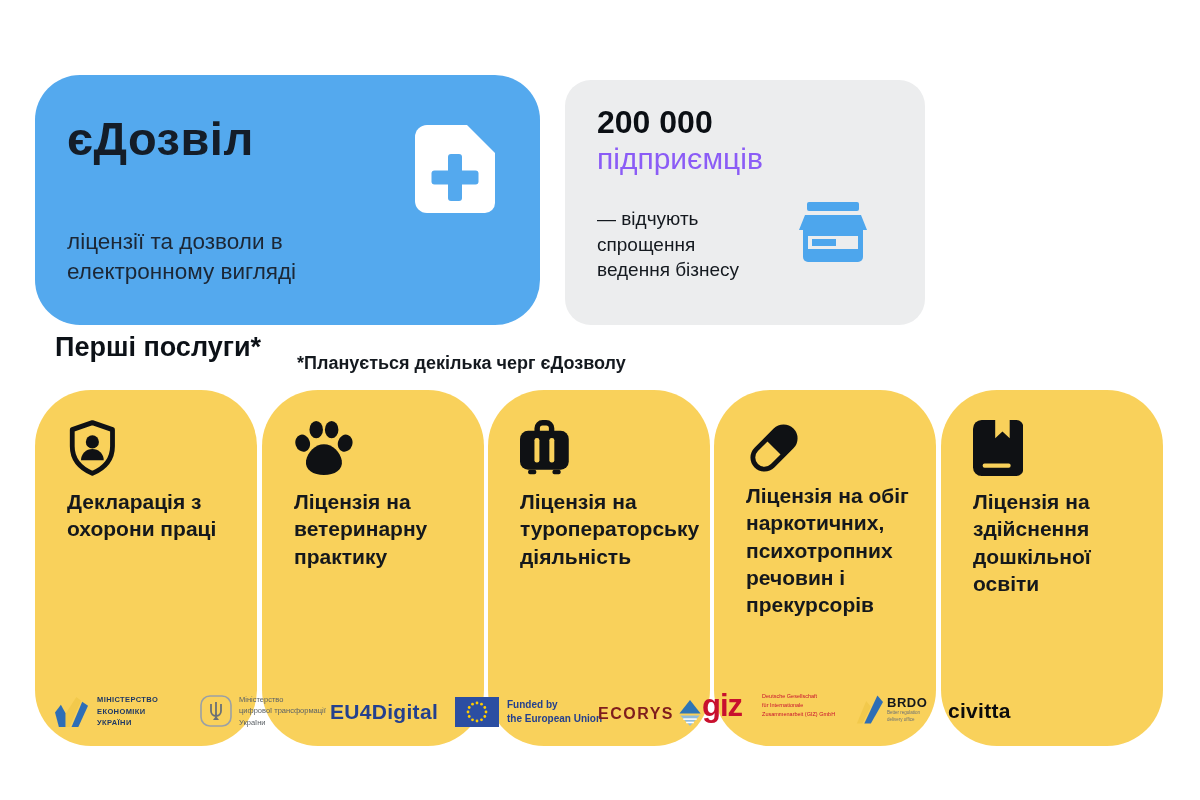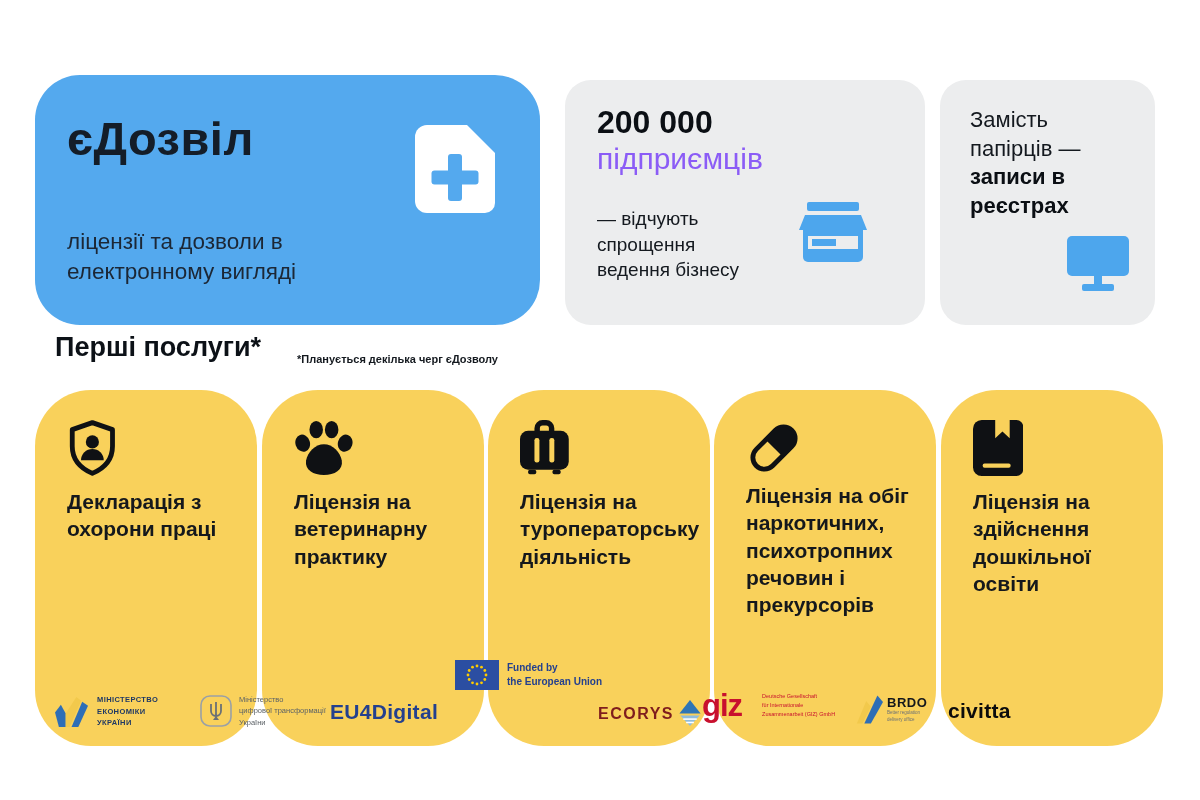--- a/index.html
+++ b/index.html
@@ -25,36 +25,36 @@
     line-height:1.35; color:#14191F; }
   .stat-icon { position:absolute; right:58px; top:122px; width:68px; height:62px; }
   .registry-card { position:absolute; left:940px; top:80px; width:215px; height:245px;
     background:#ECEDEE; border-radius:26px; }
   .registry-text { position:absolute; left:30px; top:26px; width:140px; font-size:22px;
     line-height:1.3; color:#14191F; }
   .registry-text b { color:#0B0F14; }
   .registry-icon { position:absolute; right:26px; bottom:34px; width:62px; height:55px; }
   
   .services-heading { position:absolute; left:55px; top:332px; font-size:27px; font-weight:800; color:#0C1117; }
-  .services-footnote { position:absolute; left:297px; top:353px; font-size:11px; font-weight:700; color:#14191F; }
+  .services-footnote { position:absolute; left:297px; top:353px; font-size:18px; font-weight:700; color:#14191F; }
   .service-card { position:absolute; top:390px; width:222px; height:356px;
     background:#F9D15B; border-radius:56px; }
   .sc1 { left:35px; } .sc2 { left:262px; } .sc3 { left:488px; } .sc4 { left:714px; } .sc5 { left:941px; }
   .service-icon { position:absolute; left:32px; top:30px; height:56px; }
   .service-label { position:absolute; left:32px; top:98px; width:180px; font-size:21px;
     font-weight:600; line-height:1.3; color:#15181C; }
   .sc4 .service-label { top:92px; }
   
   .logo-group { position:absolute; display:flex; align-items:center; }
   .logo-minecon { left:55px; top:694px; gap:7px; }
   .minecon-text { font-size:7.5px; font-weight:700; color:#1F3864; line-height:1.55; letter-spacing:.4px; }
   .logo-mindigital { left:200px; top:694px; gap:7px; }
   .mindigital-text { font-size:7.5px; color:#5B6166; line-height:1.5; }
   .logo-eu4digital { left:330px; top:700px; font-size:21px; font-weight:600; color:#24408E; letter-spacing:.3px; }
-  .logo-eu { left:455px; top:660px; gap:8px; }
+  .logo-eu { left:455px; top:697px; gap:8px; }
   .eu-text { font-size:10px; font-weight:700; color:#24408E; line-height:1.4; }
   .logo-ecorys { left:598px; top:700px; gap:5px; }
   .ecorys-word { font-size:16px; font-weight:700; color:#7f1d1d; letter-spacing:1.5px; }
   .logo-giz { left:702px; top:690px; gap:20px; }
   .giz-word { font-size:31px; font-weight:700; color:#C8102E; line-height:1; letter-spacing:-1px; }
   .giz-text { font-size:5.5px; color:#C8102E; line-height:1.6; }
   .logo-brdo { left:855px; top:693px; gap:4px; }
   .brdo-word { font-size:13px; font-weight:800; color:#15181C; letter-spacing:.5px; }
   .brdo-text { font-size:4.5px; color:#6B7076; line-height:1.5; }
   .logo-civitta { left:948px; top:699px; font-size:21px; font-weight:800; color:#0C0C0C; letter-spacing:.3px; }
@@ -80,31 +80,20 @@
     <div class="stat-desc">— відчують спрощення ведення бізнесу</div>
     <svg class="stat-icon" viewBox="0 0 68 62">
       <rect x="8" y="0" width="52" height="9" rx="2" fill="#4DA6ED"></rect>
       <path d="M6 13 L62 13 L68 28 L0 28 Z" fill="#4DA6ED"></path>
       <path d="M4 28 H64 V55 a5 5 0 0 1 -5 5 H9 a5 5 0 0 1 -5 -5 Z" fill="#4DA6ED"></path>
       <rect x="9" y="34" width="50" height="13" fill="#ECEDEE"></rect>
       <rect x="13" y="37" width="24" height="7" fill="#4DA6ED"></rect>
     </svg>
   </div>
 
-  <div class="registry-card">
-    <div class="registry-text">
-      <span>Замість папірців —</span>
-      <b>записи в реєстрах</b>
-    </div>
-    <svg class="registry-icon" viewBox="0 0 62 55">
-      <rect x="0" y="0" width="62" height="40" rx="5" fill="#4DA6ED"></rect>
-      <rect x="27" y="40" width="8" height="9" fill="#4DA6ED"></rect>
-      <rect x="15" y="48" width="32" height="7" rx="2" fill="#4DA6ED"></rect>
-    </svg>
-  </div>
 
   <div class="services-heading">Перші послуги*</div>
   <div class="services-footnote">*Планується декілька черг єДозволу</div>
 
   <div class="service-card sc1">
     <svg class="service-icon" viewBox="0 0 58 64">
       <path d="M29 3 L52 11 V30 C52 45 43 55 29 61 C15 55 6 45 6 30 V11 Z" fill="none" stroke="#0F1114" stroke-width="5.5" stroke-linejoin="round"></path>
       <circle cx="29" cy="25" r="7.5" fill="#0F1114"></circle>
       <path d="M16 46 a13 13 0 0 1 26 0 z" fill="#0F1114"></path>
     </svg>

